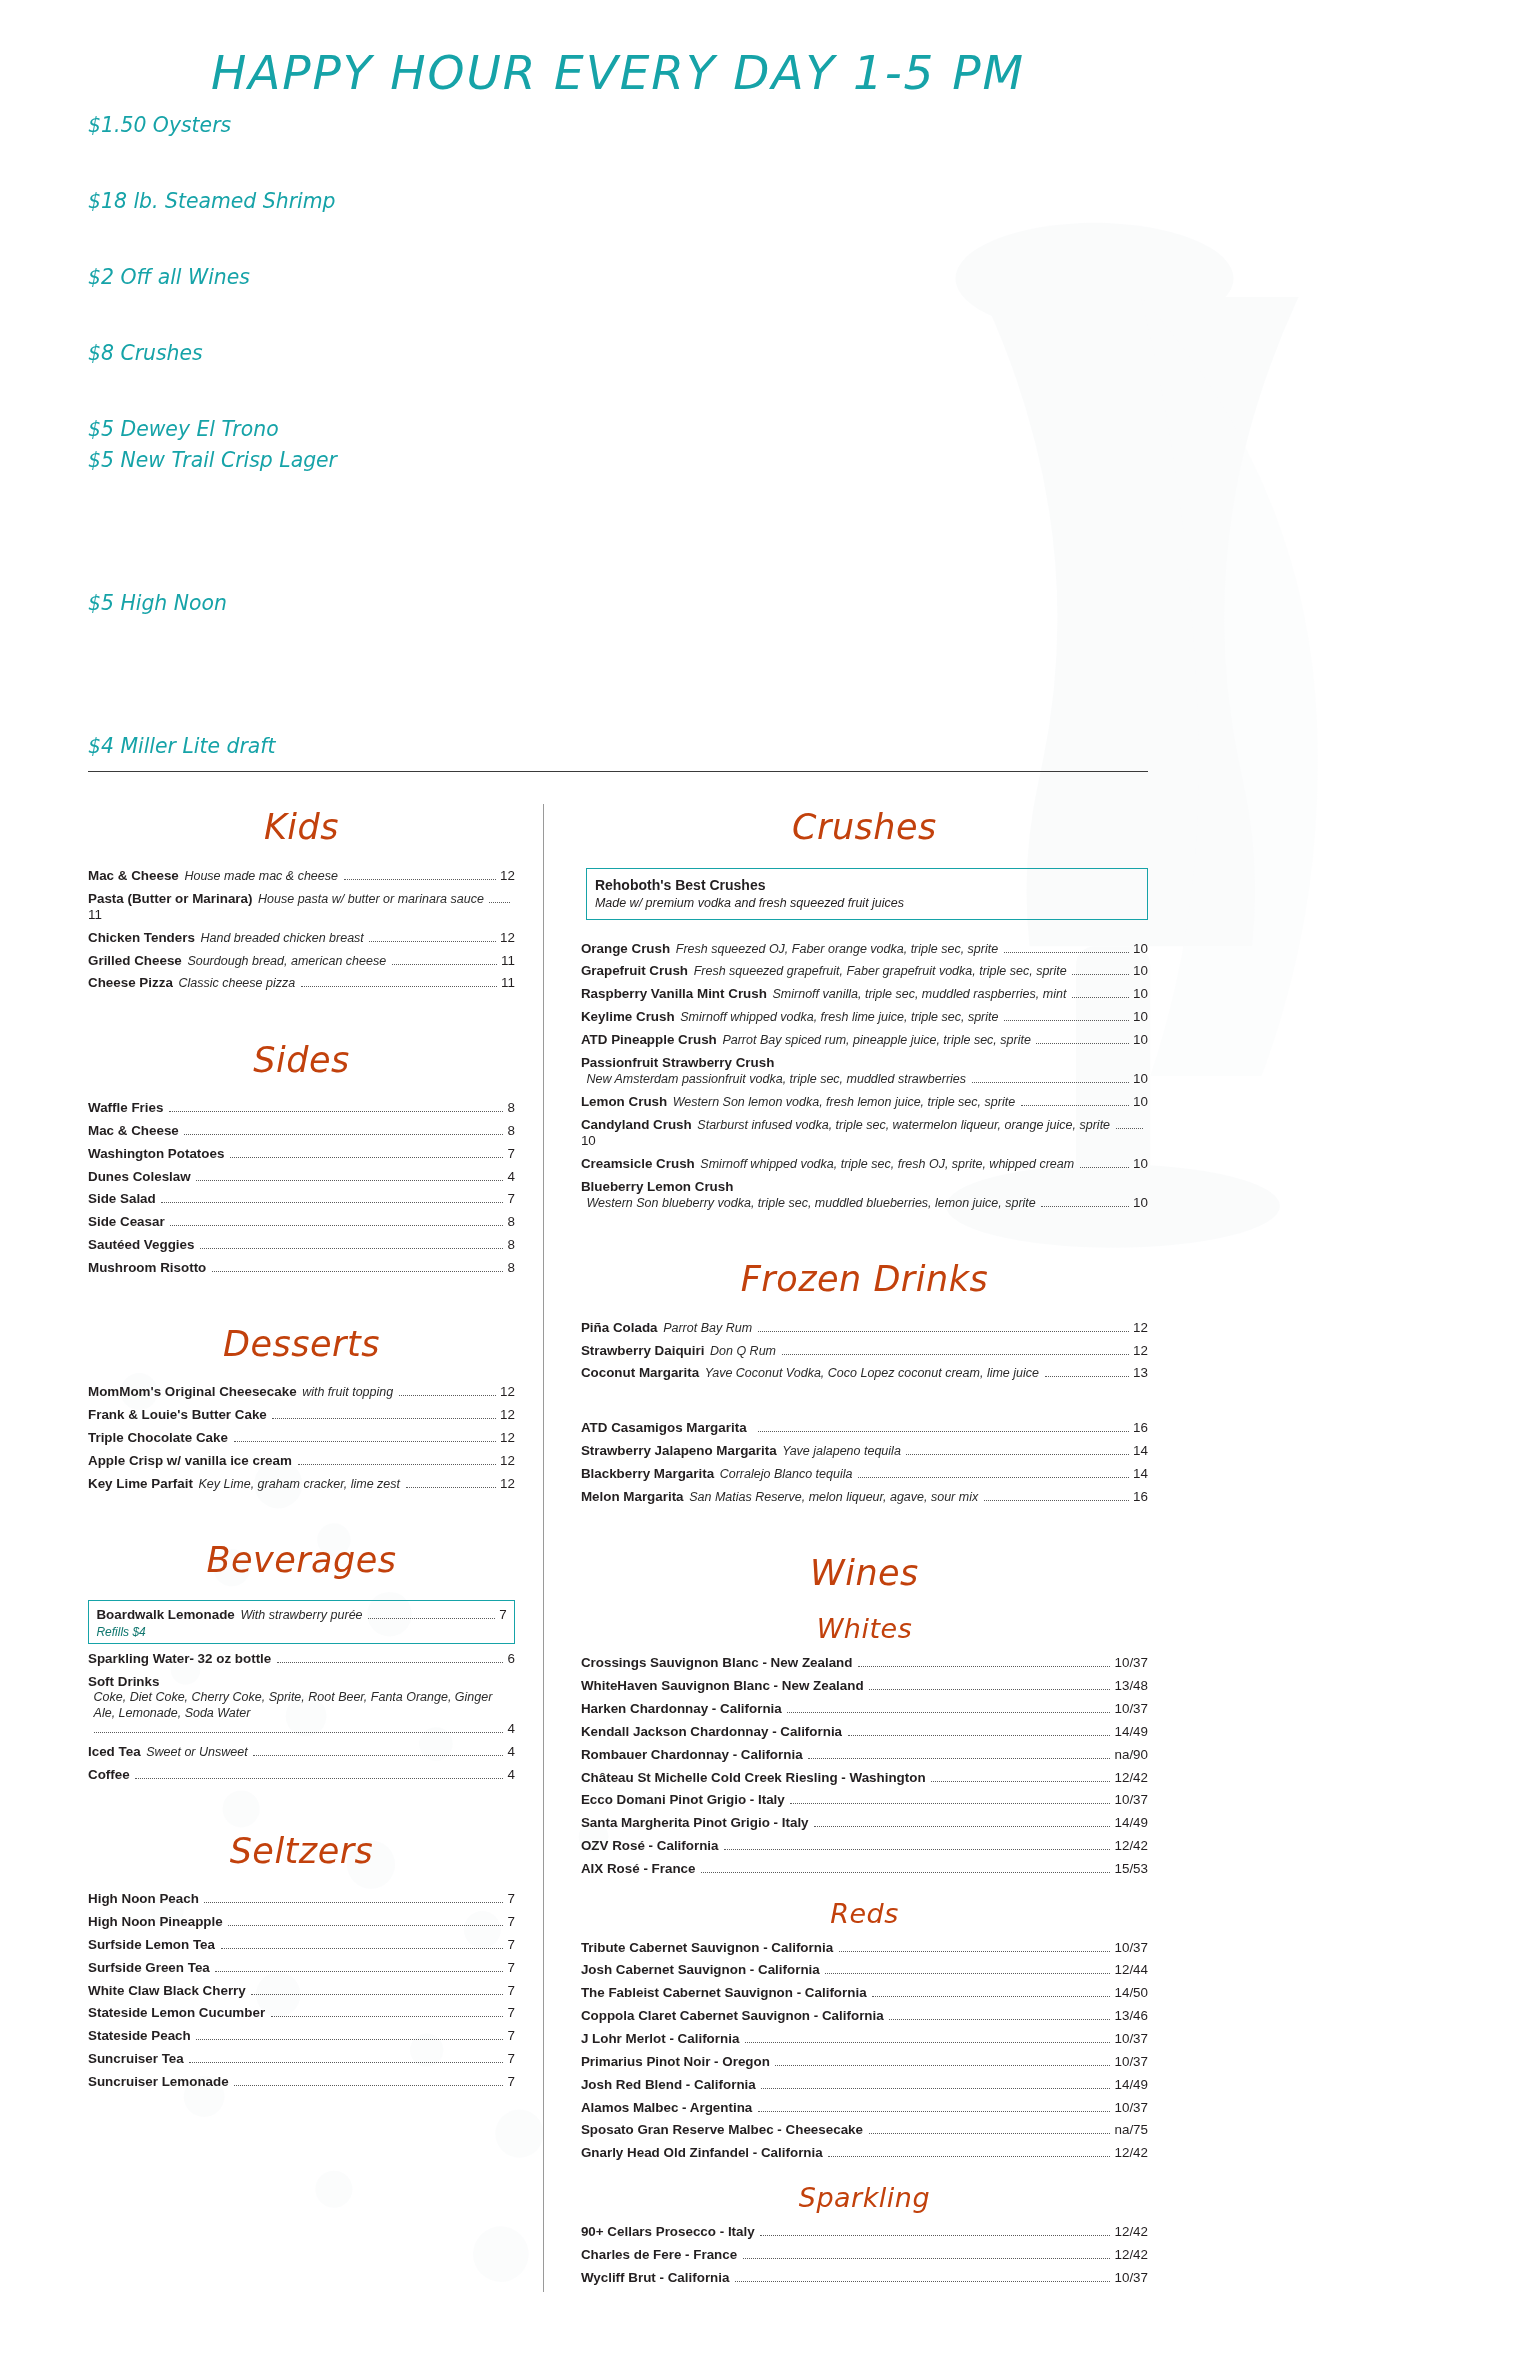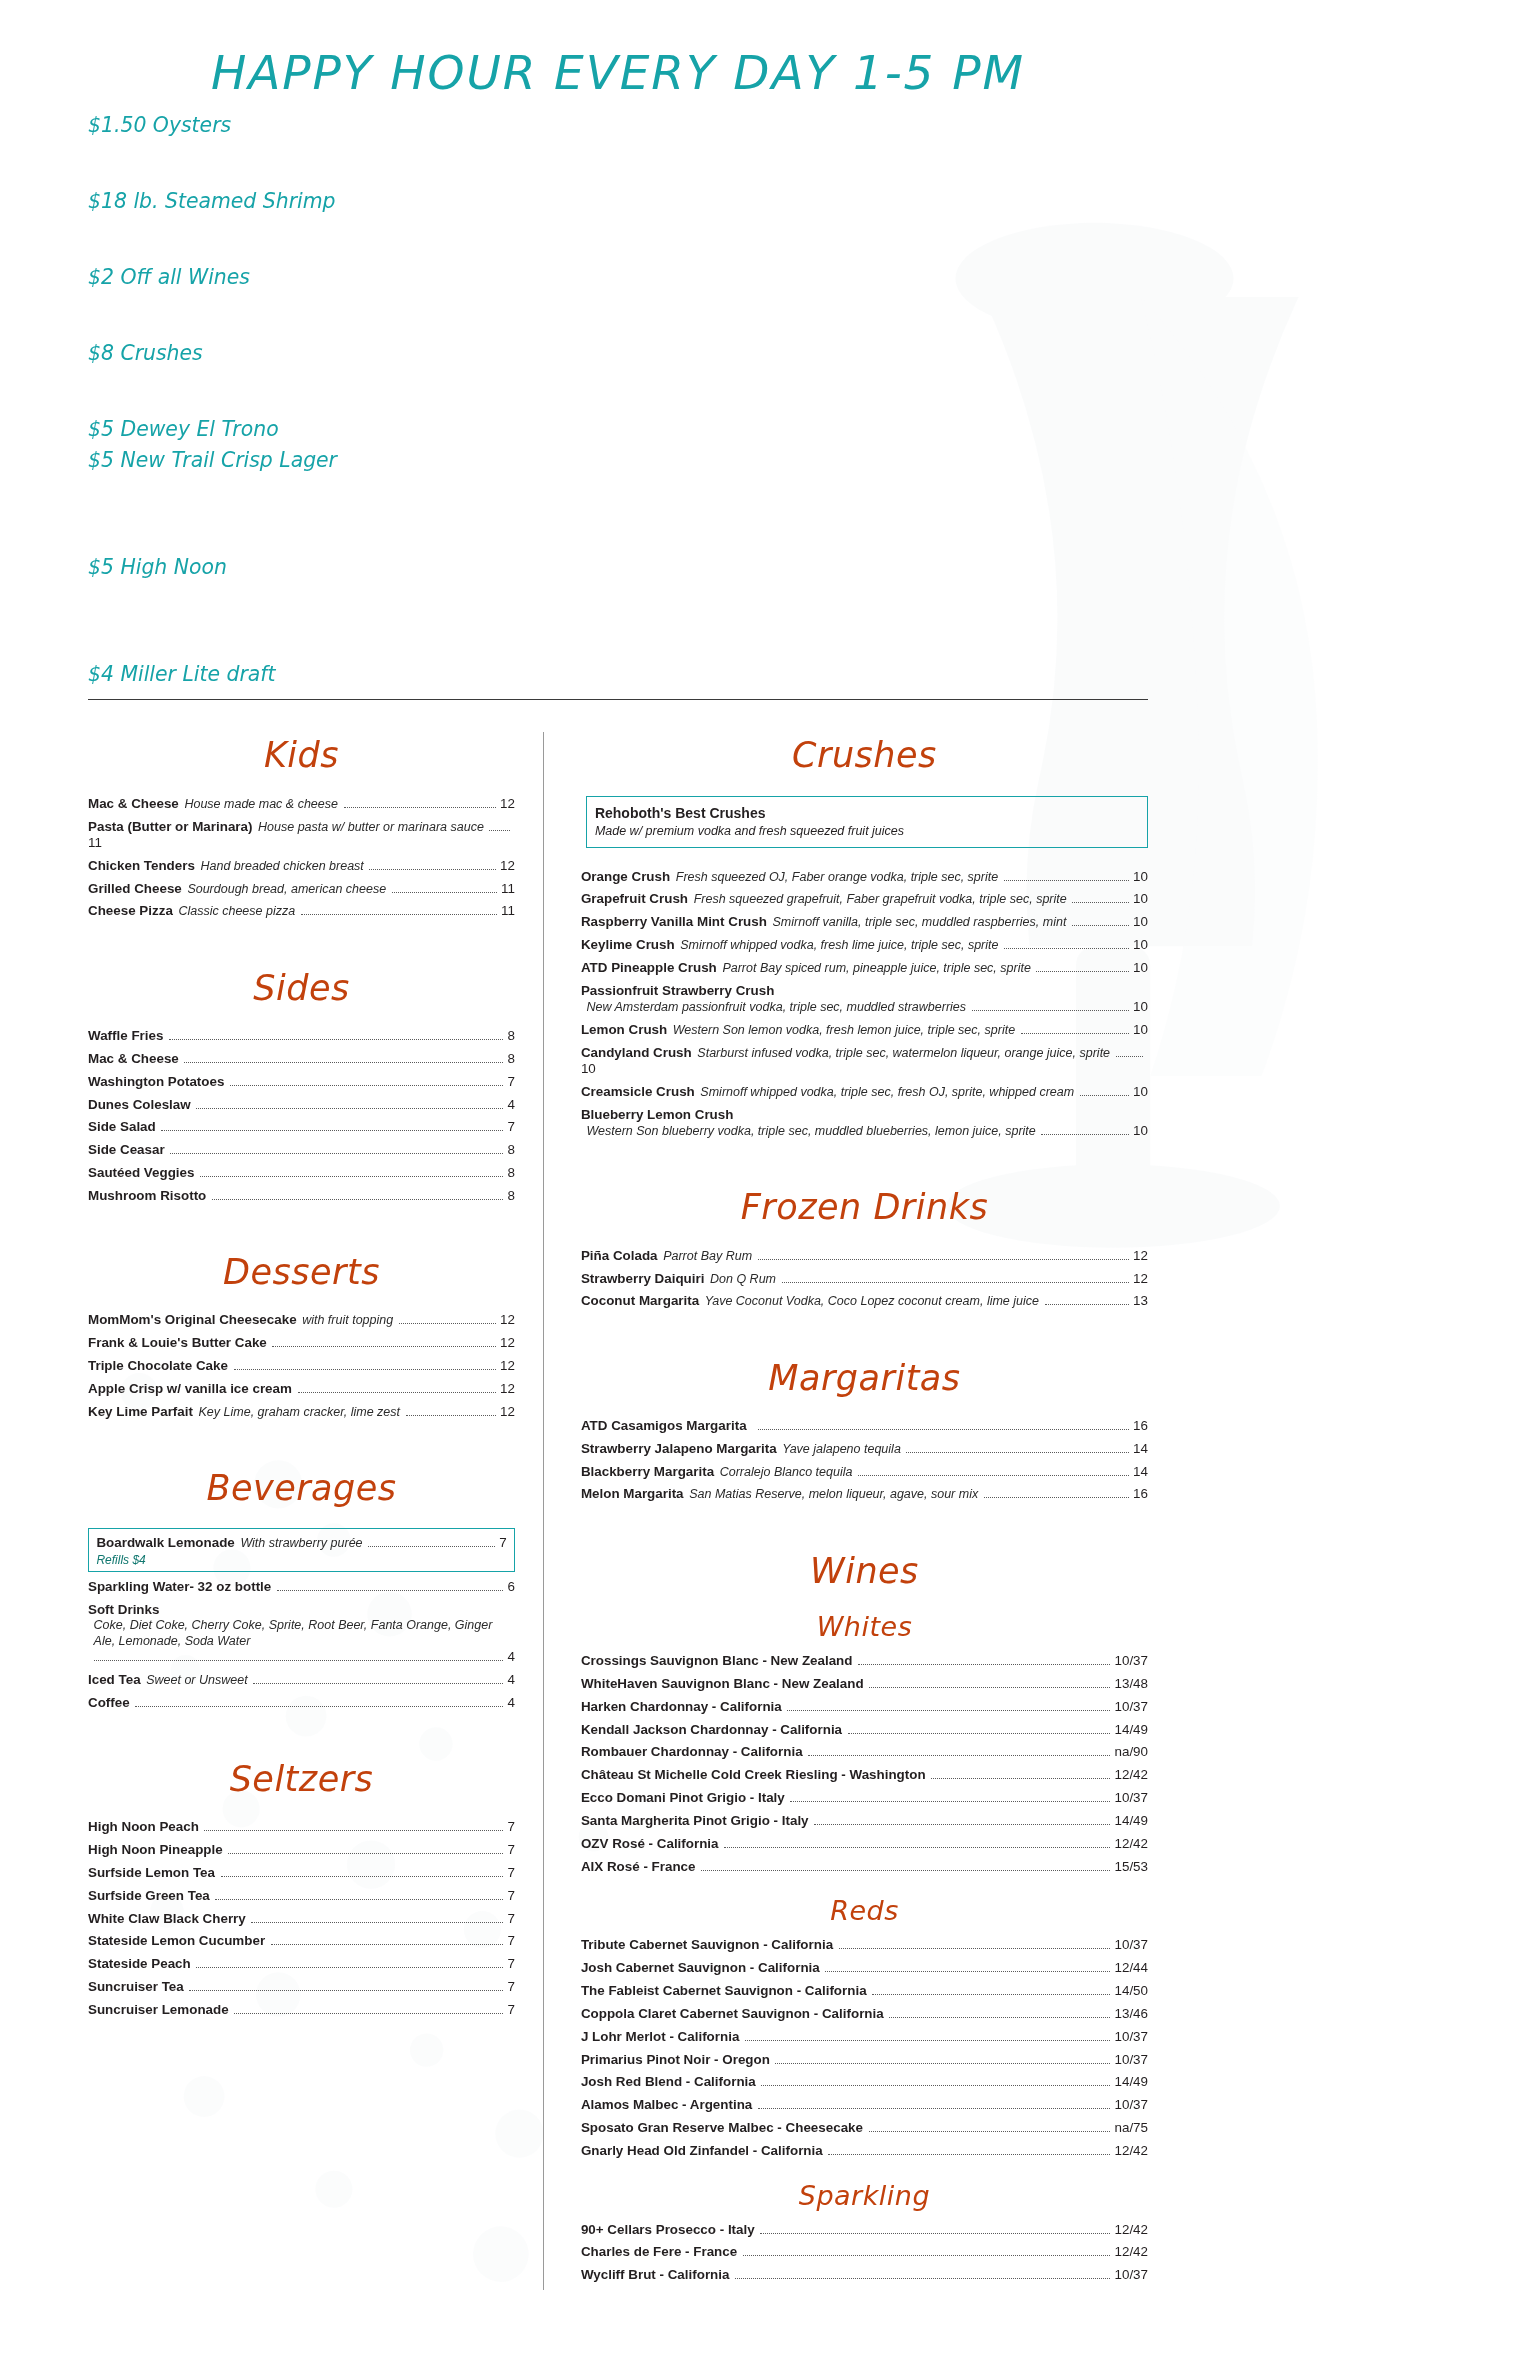--- a/index.html
+++ b/index.html
@@ -55,21 +55,21 @@
     font-style: italic;
     font-size: 20.4px;
   }
   .hh-row {
     display: flex;
     justify-content: center;
     gap: 52px;
     margin-bottom: 7.4px;
     flex-direction: column;
   }
-  .hh-row.row2 { gap: 83px; }
+  .hh-row.row2 { gap: 119px; }
   .hh-rule {
     border: 0;
     border-top: 1.4px solid #3a3a3a;
     margin: 13px 0 0 0;
   }
 
   
   .body-cols {
     display: flex;
     margin-top: 26px;
@@ -536,21 +536,20 @@
             <span class="nm">Coconut Margarita</span>
             <span class="ds">Yave Coconut Vodka, Coco Lopez coconut cream, lime juice</span>
             <span class="dots"></span>
             <span class="pr">13</span>
           </div>
         </div>
 
         <div class="sec-gap"></div>
 
         <div>
-          <div class="script-head">Margaritas</div>
 
           <div class="item wrap">
             <span class="nm">ATD Casamigos Margarita</span>
             <span class="ds"></span>
             <span class="dots"></span>
             <span class="pr">16</span>
           </div>
           <div class="item wrap">
             <span class="nm">Strawberry Jalapeno Margarita</span>
             <span class="ds">Yave jalapeno tequila</span>

